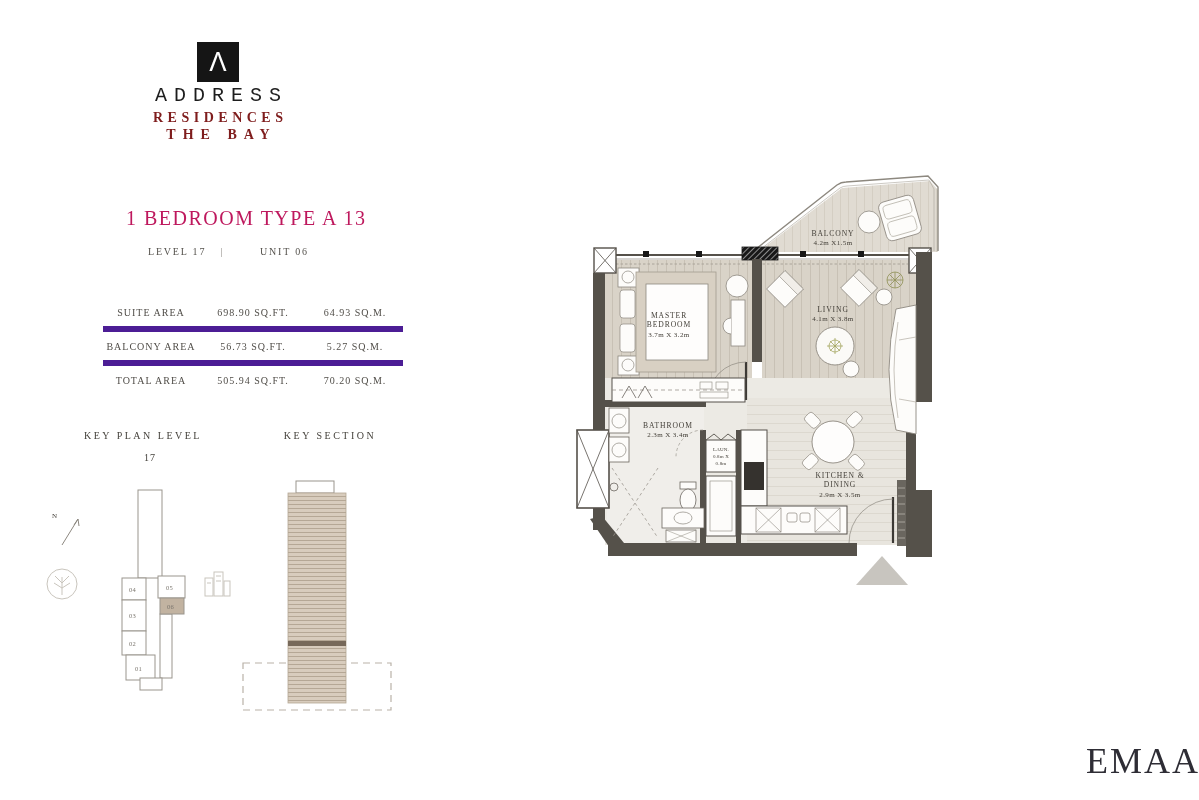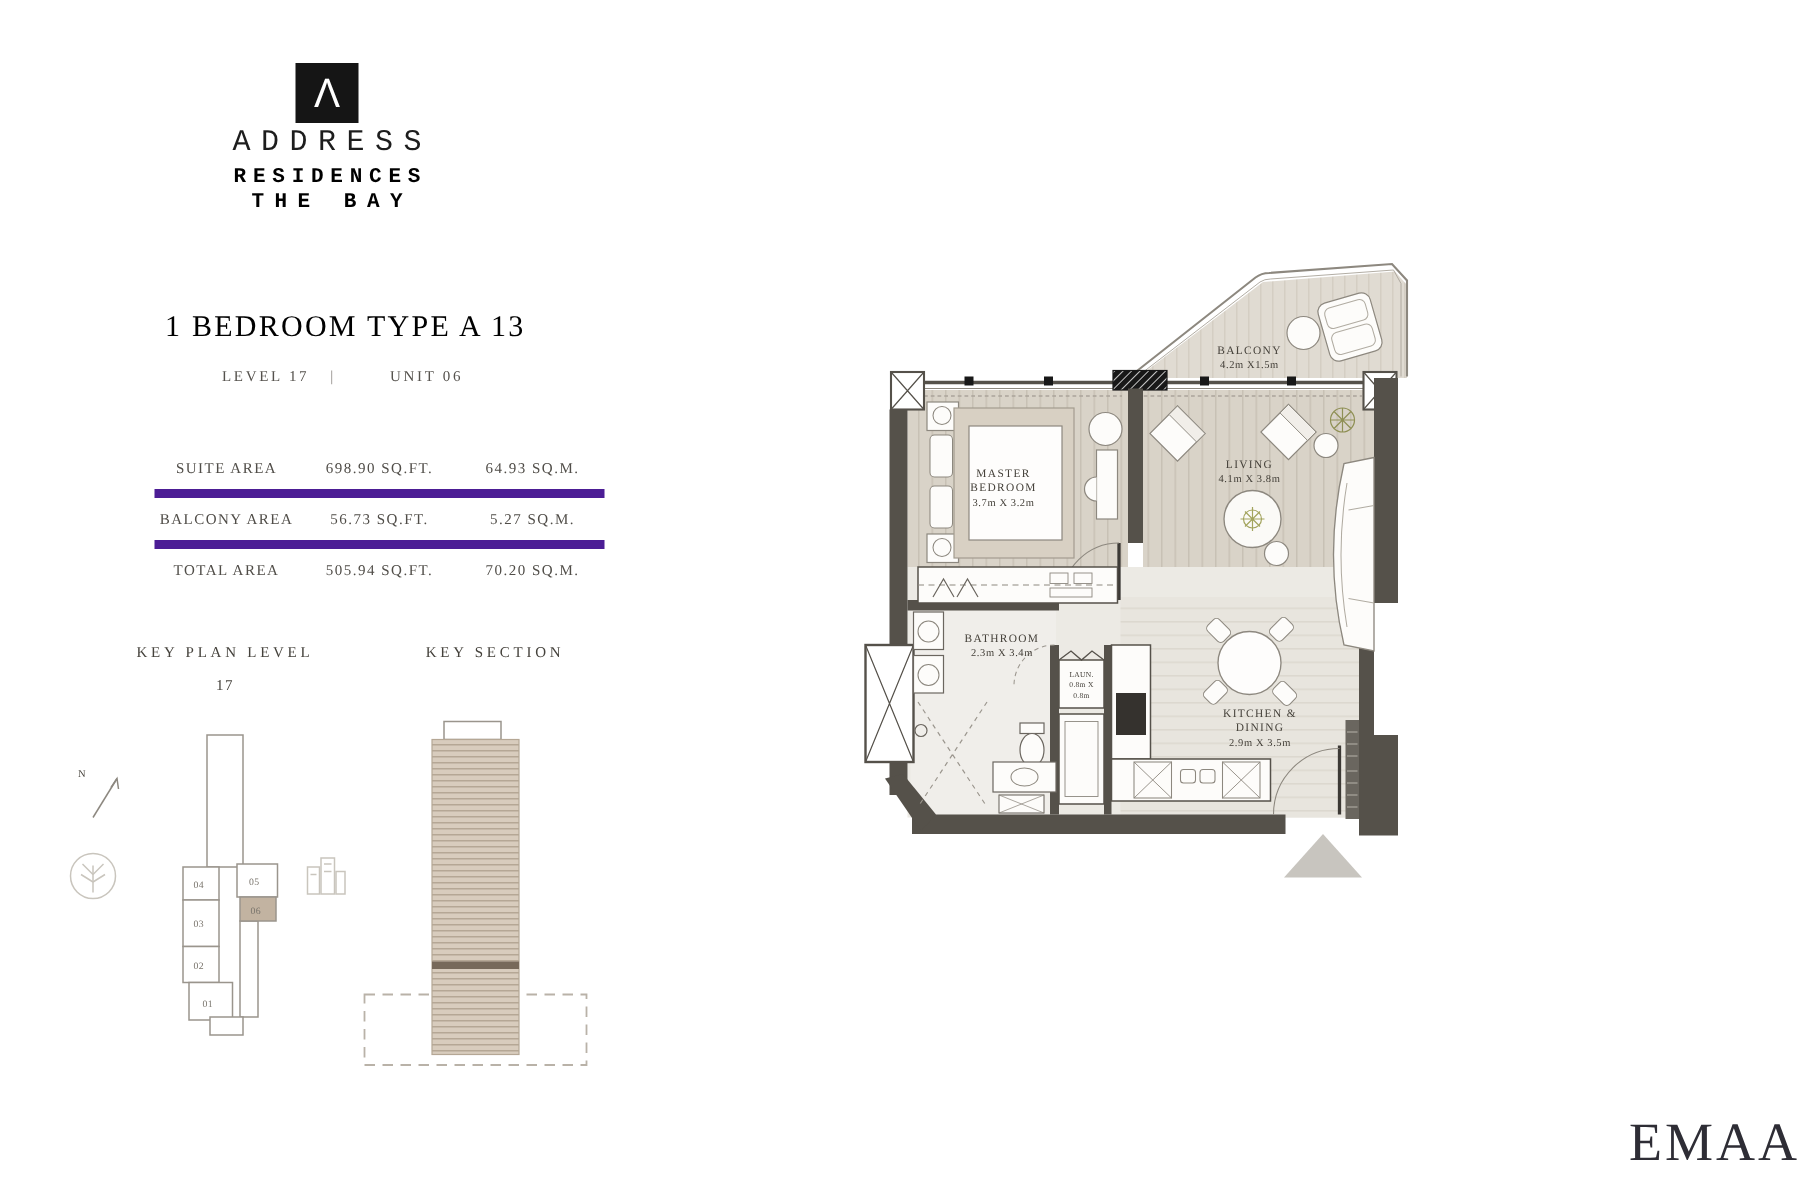--- a/index.html
+++ b/index.html
@@ -8,39 +8,39 @@
   .abs{position:absolute;}
 
   
   .brand{left:118px;top:42px;width:200px;text-align:center;}
   .logo-square{width:42px;height:40px;background:#151515;margin:0 auto;display:flex;
                align-items:center;justify-content:center;}
   .logo-square span{color:#ffffff;font-family:"Liberation Sans",sans-serif;
                     font-size:26px;font-weight:300;line-height:1;transform:scaleY(1.05);}
   .brand-name{margin-top:2px;font-family:Liberation Mono, monospace;font-weight:400;
               font-size:20px;letter-spacing:7px;color:#1d1d1d;text-indent:7px;}
-  .brand-sub{font-family:Liberation Mono, monospace;font-weight:700;font-size:14px;
-             letter-spacing:4.5px;color:#000000;margin-top:3px;text-indent:4.5px;}
+  .brand-sub{font-family:Liberation Serif, serif;font-weight:700;font-size:14px;
+             letter-spacing:4.5px;color:#7f1d1d;margin-top:3px;text-indent:4.5px;}
   .brand-sub2{letter-spacing:7px;text-indent:7px;margin-top:1px;}
 
   
-  .plan-title{left:110px;top:207px;font-size:20px;letter-spacing:1.5px;color:#000000;}
+  .plan-title{left:126px;top:207px;font-size:20px;letter-spacing:1.5px;color:#be185d;}
   .level-row{left:148px;top:246px;font-size:10px;letter-spacing:1.8px;color:#55524d;}
   .level-row span{margin-right:14px;}
   .level-row .sep{margin:0 14px 0 0;color:#8a8680;}
   .level-row .unit{margin-left:22px;}
 
   
   .area-table{left:84px;top:298px;width:300px;font-size:10px;letter-spacing:1px;color:#504d48;margin-left:19px;}
   .area-row{display:grid;grid-template-columns:96px 108px 96px;align-items:center;height:28px;}
   .area-row + .area-row{border-top:6px solid #4c1d95;}
   .area-row div{text-align:center;white-space:nowrap;}
 
   
-  .kp-title{left:84px;top:430px;width:132px;text-align:center;font-size:10px;
+  .kp-title{left:84px;top:430px;width:132px;text-align:left;font-size:10px;
             letter-spacing:2.5px;color:#45423c;}
   .kp-level{left:84px;top:452px;width:132px;text-align:center;font-size:10px;
             letter-spacing:1px;color:#45423c;}
   .ks-title{left:266px;top:430px;width:128px;text-align:center;font-size:10px;
             letter-spacing:2.5px;color:#45423c;}
 
   
   .emaar{left:1086px;top:740px;font-size:36px;letter-spacing:2px;color:#2e2d35;}
 
   svg text{font-family:"Liberation Serif",serif;fill:#45413a;}

